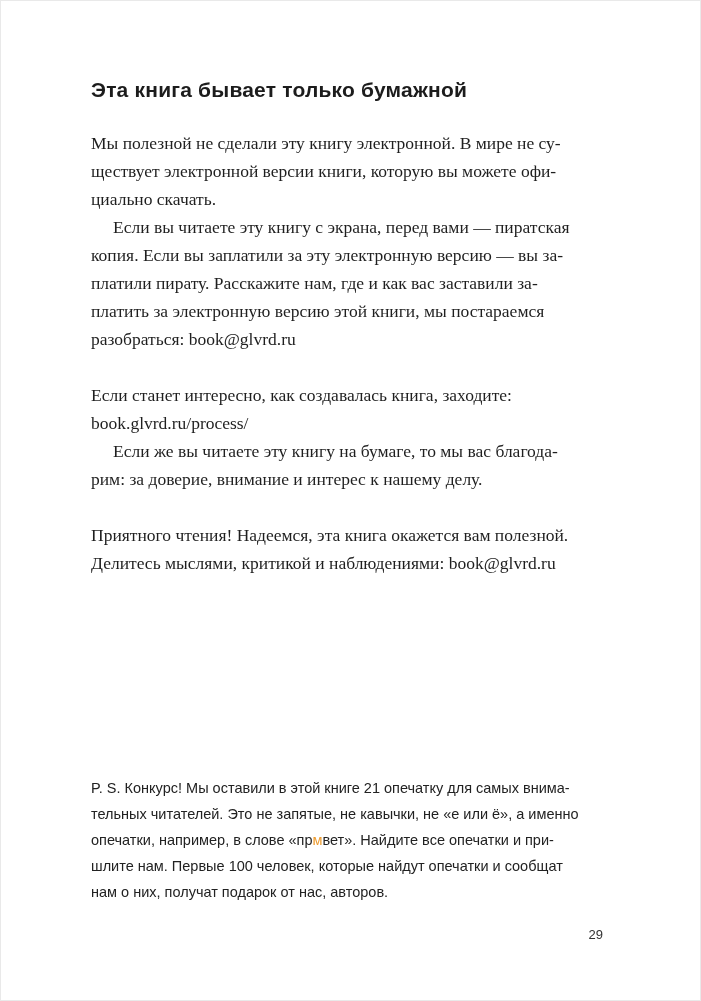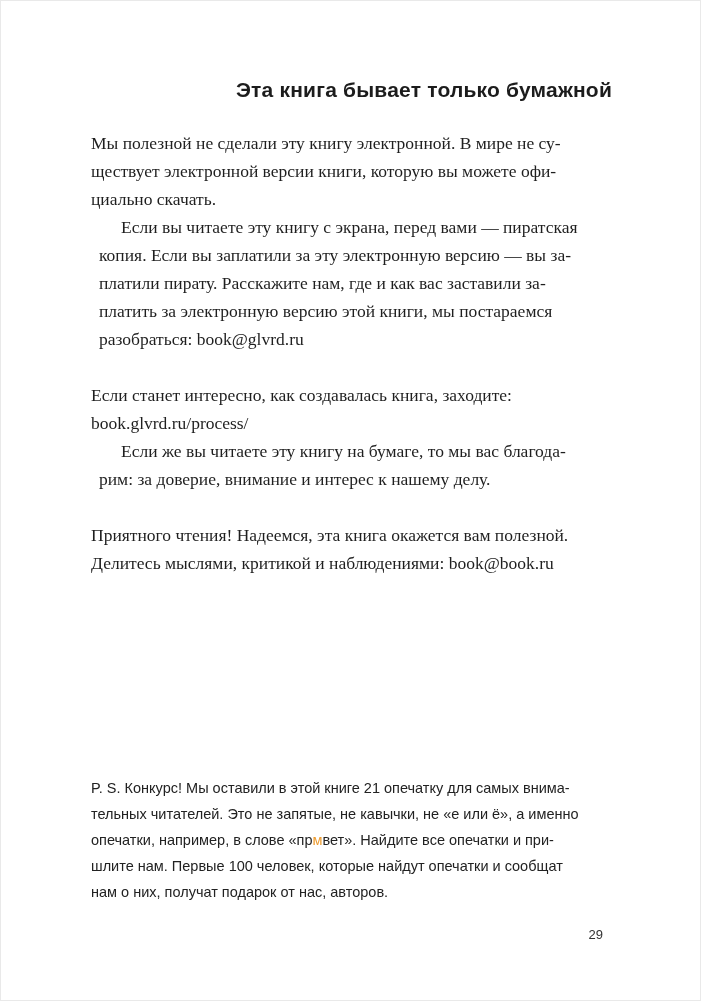--- a/index.html
+++ b/index.html
@@ -18,34 +18,32 @@
     overflow: hidden;
   }
   .chapter-title {
     margin: 0 0 26px 0;
     font-family: "Liberation Sans", sans-serif;
     font-weight: bold;
     font-size: 21px;
     line-height: 26px;
     letter-spacing: 0.2px;
     color: #1c1c1c;
-    text-align: right;
   }
   .body-text {
     margin: 0;
     font-family: "Liberation Serif", serif;
     font-size: 17.5px;
     line-height: 28px;
     color: #1f1f1f;
     white-space: pre-line;
     max-width: 525px;
   }
   .body-text.indent {
     text-indent: 22px;
-    margin-left: 8px;
   }
   .body-text.gap {
     margin-top: 28px;
   }
   .postscript {
     margin: 198px 0 0 0;
     font-family: "Liberation Sans", sans-serif;
     font-size: 14.5px;
     line-height: 26px;
     color: #222222;
@@ -81,21 +79,21 @@
 платить за электронную версию этой книги, мы постараемся
 разобраться: book@glvrd.ru</p>
 
   <p class="body-text gap">Если станет интересно, как создавалась книга, заходите:
 book.glvrd.ru/process/</p>
 
   <p class="body-text indent">Если же вы читаете эту книгу на бумаге, то мы вас благода-
 рим: за доверие, внимание и интерес к нашему делу.</p>
 
   <p class="body-text gap">Приятного чтения! Надеемся, эта книга окажется вам полезной.
-Делитесь мыслями, критикой и наблюдениями: book@book.ru</p>
+Делитесь мыслями, критикой и наблюдениями: book@glvrd.ru</p>
 
   <p class="postscript"><span>P. S. Конкурс! Мы оставили в этой книге 21 опечатку для самых внима-
 тельных читателей. Это не запятые, не кавычки, не «е или ё», а именно
 опечатки, например, в слове «пр</span><span class="typo-char" style="color: rgb(236, 154, 45);">м</span><span>вет». Найдите все опечатки и при-
 шлите нам. Первые 100 человек, которые найдут опечатки и сообщат
 нам о них, получат подарок от нас, авторов.</span></p>
 
   <div class="page-number">29</div>
 
 </div>

